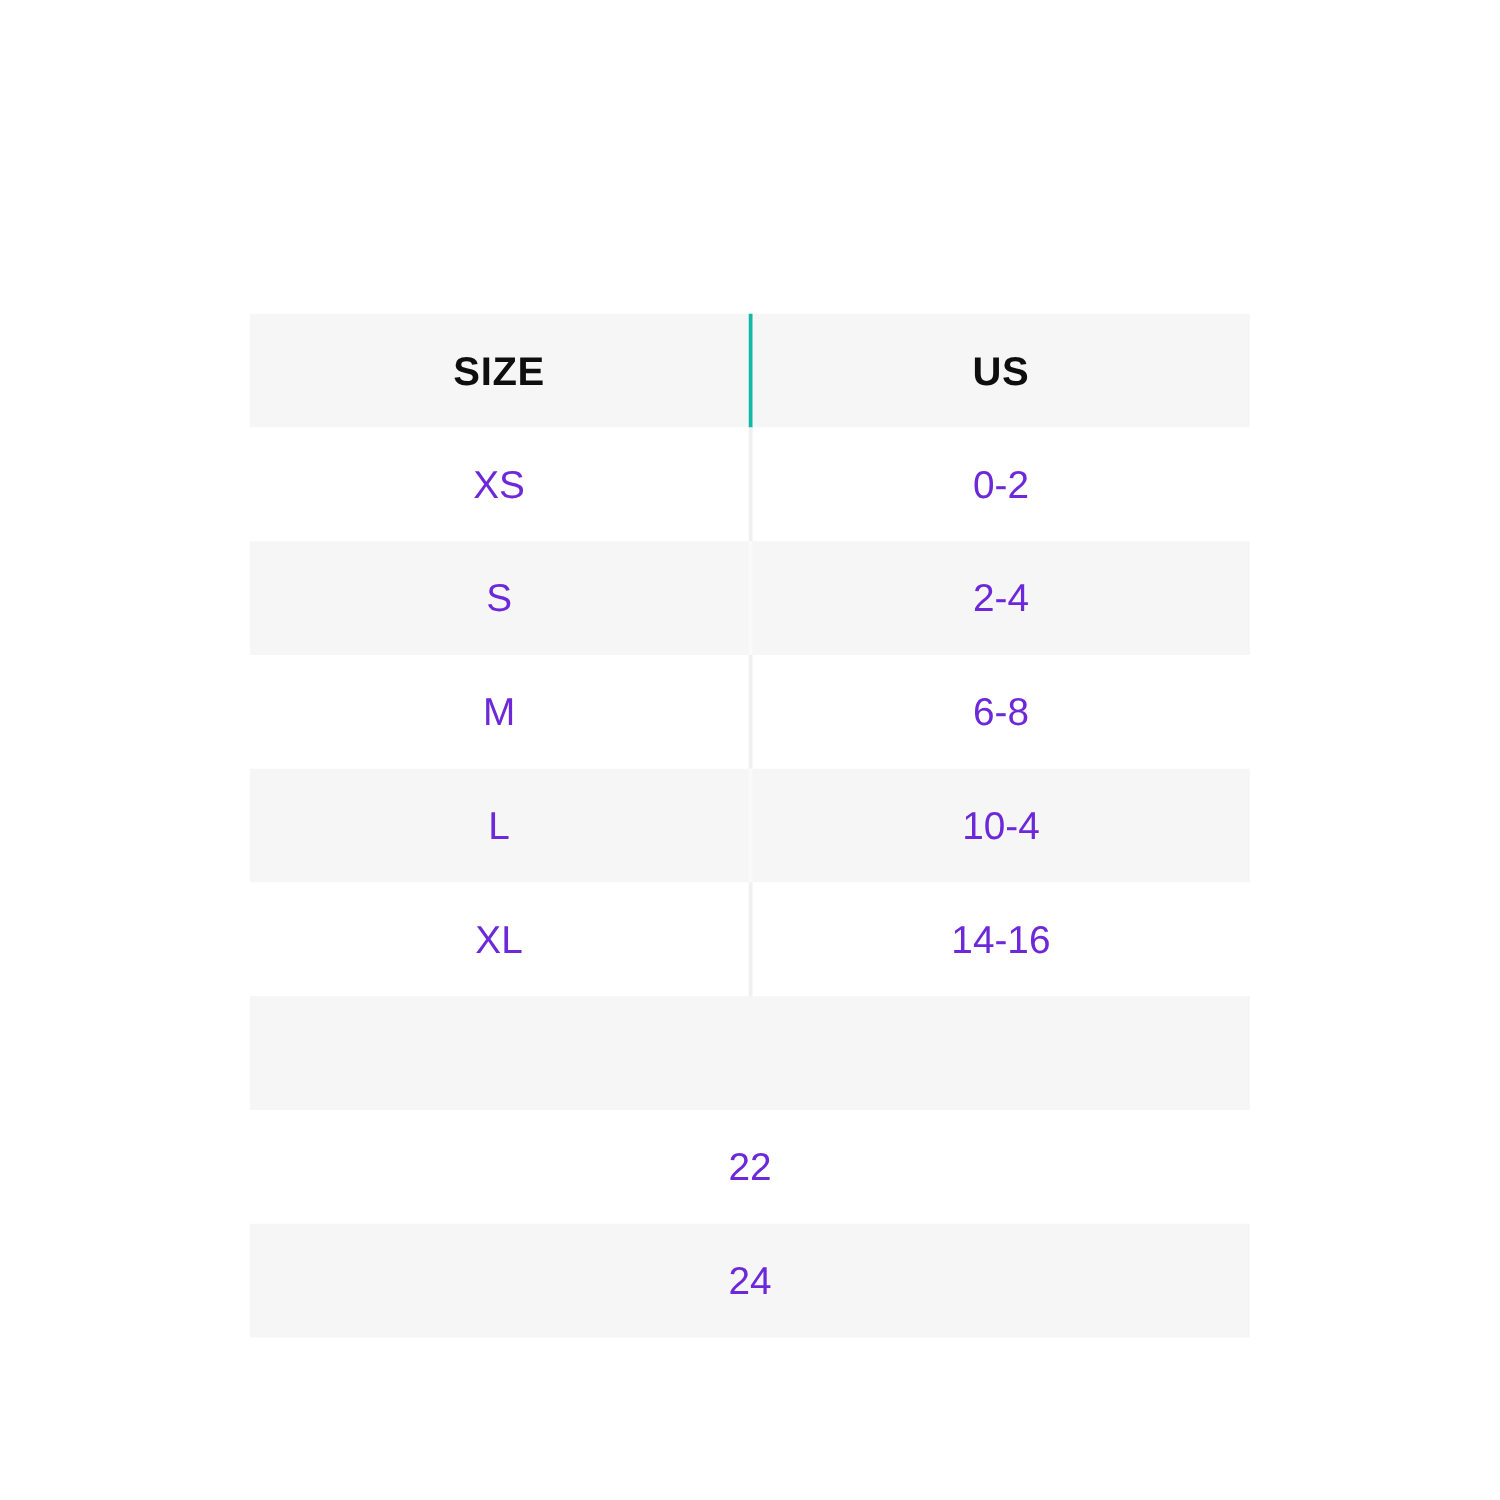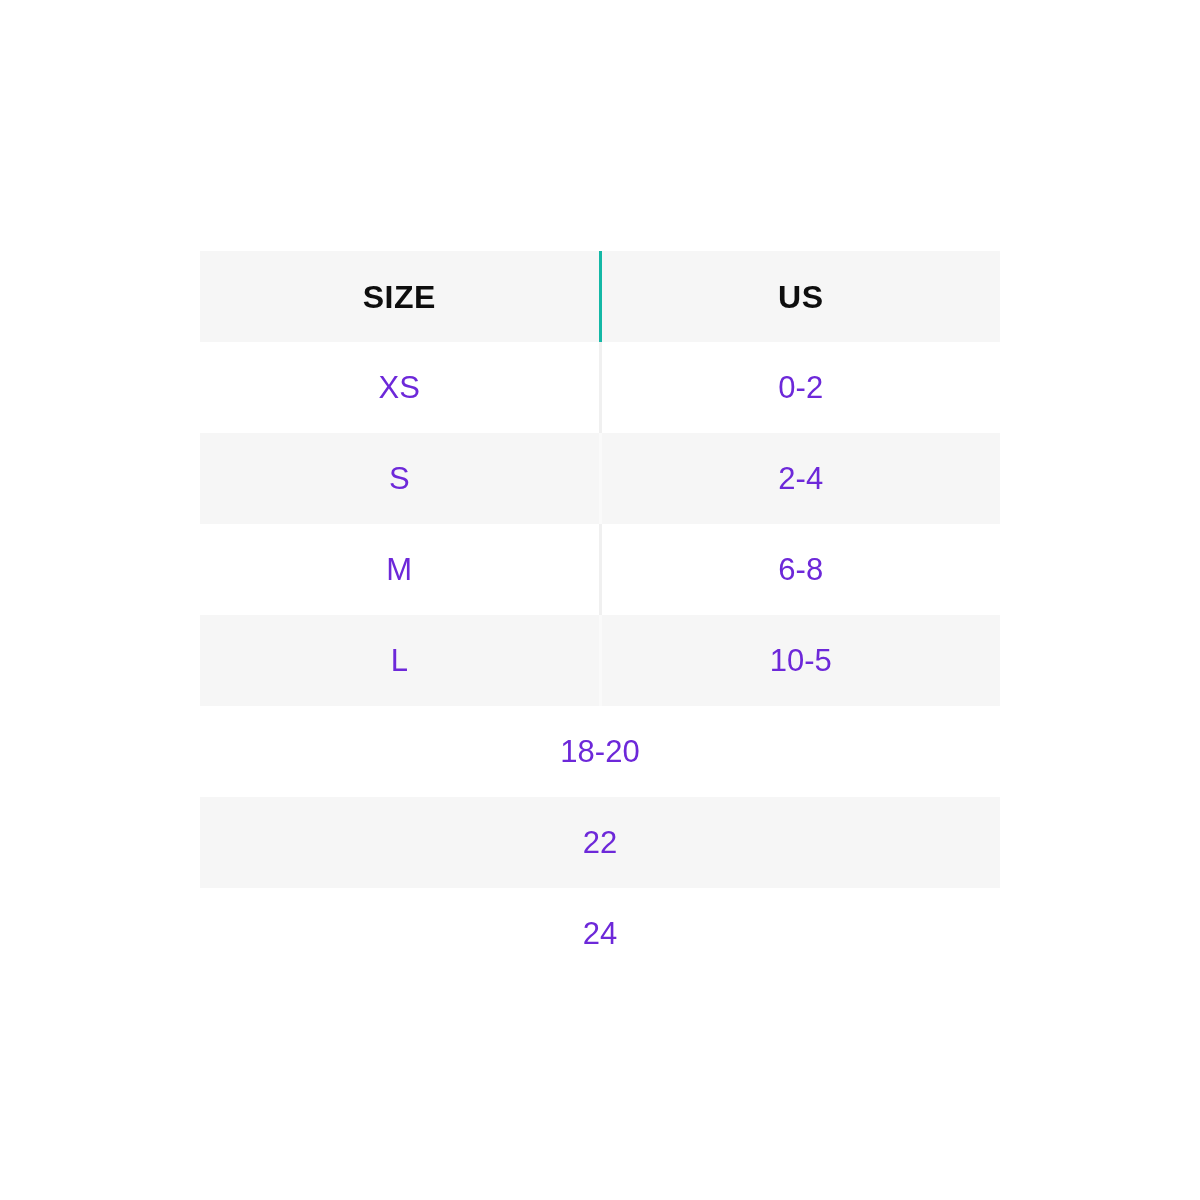--- a/index.html
+++ b/index.html
@@ -84,24 +84,27 @@
       <div class="trow">
         <div class="cell">S</div>
         <div class="cell">2-4</div>
       </div>
       <div class="trow">
         <div class="cell">M</div>
         <div class="cell">6-8</div>
       </div>
       <div class="trow">
         <div class="cell">L</div>
-        <div class="cell">10-5</div>
+        <div class="cell">10-4</div>
       </div>
       <div class="trow">
-        <div class="cell">18-20</div>
+        <div class="cell">XL</div>
+        <div class="cell">14-16</div>
+      </div>
+      <div class="trow">
       </div>
       <div class="trow">
         <div class="cell">22</div>
       </div>
       <div class="trow">
         <div class="cell">24</div>
       </div>
     </div>
 
   </div>

